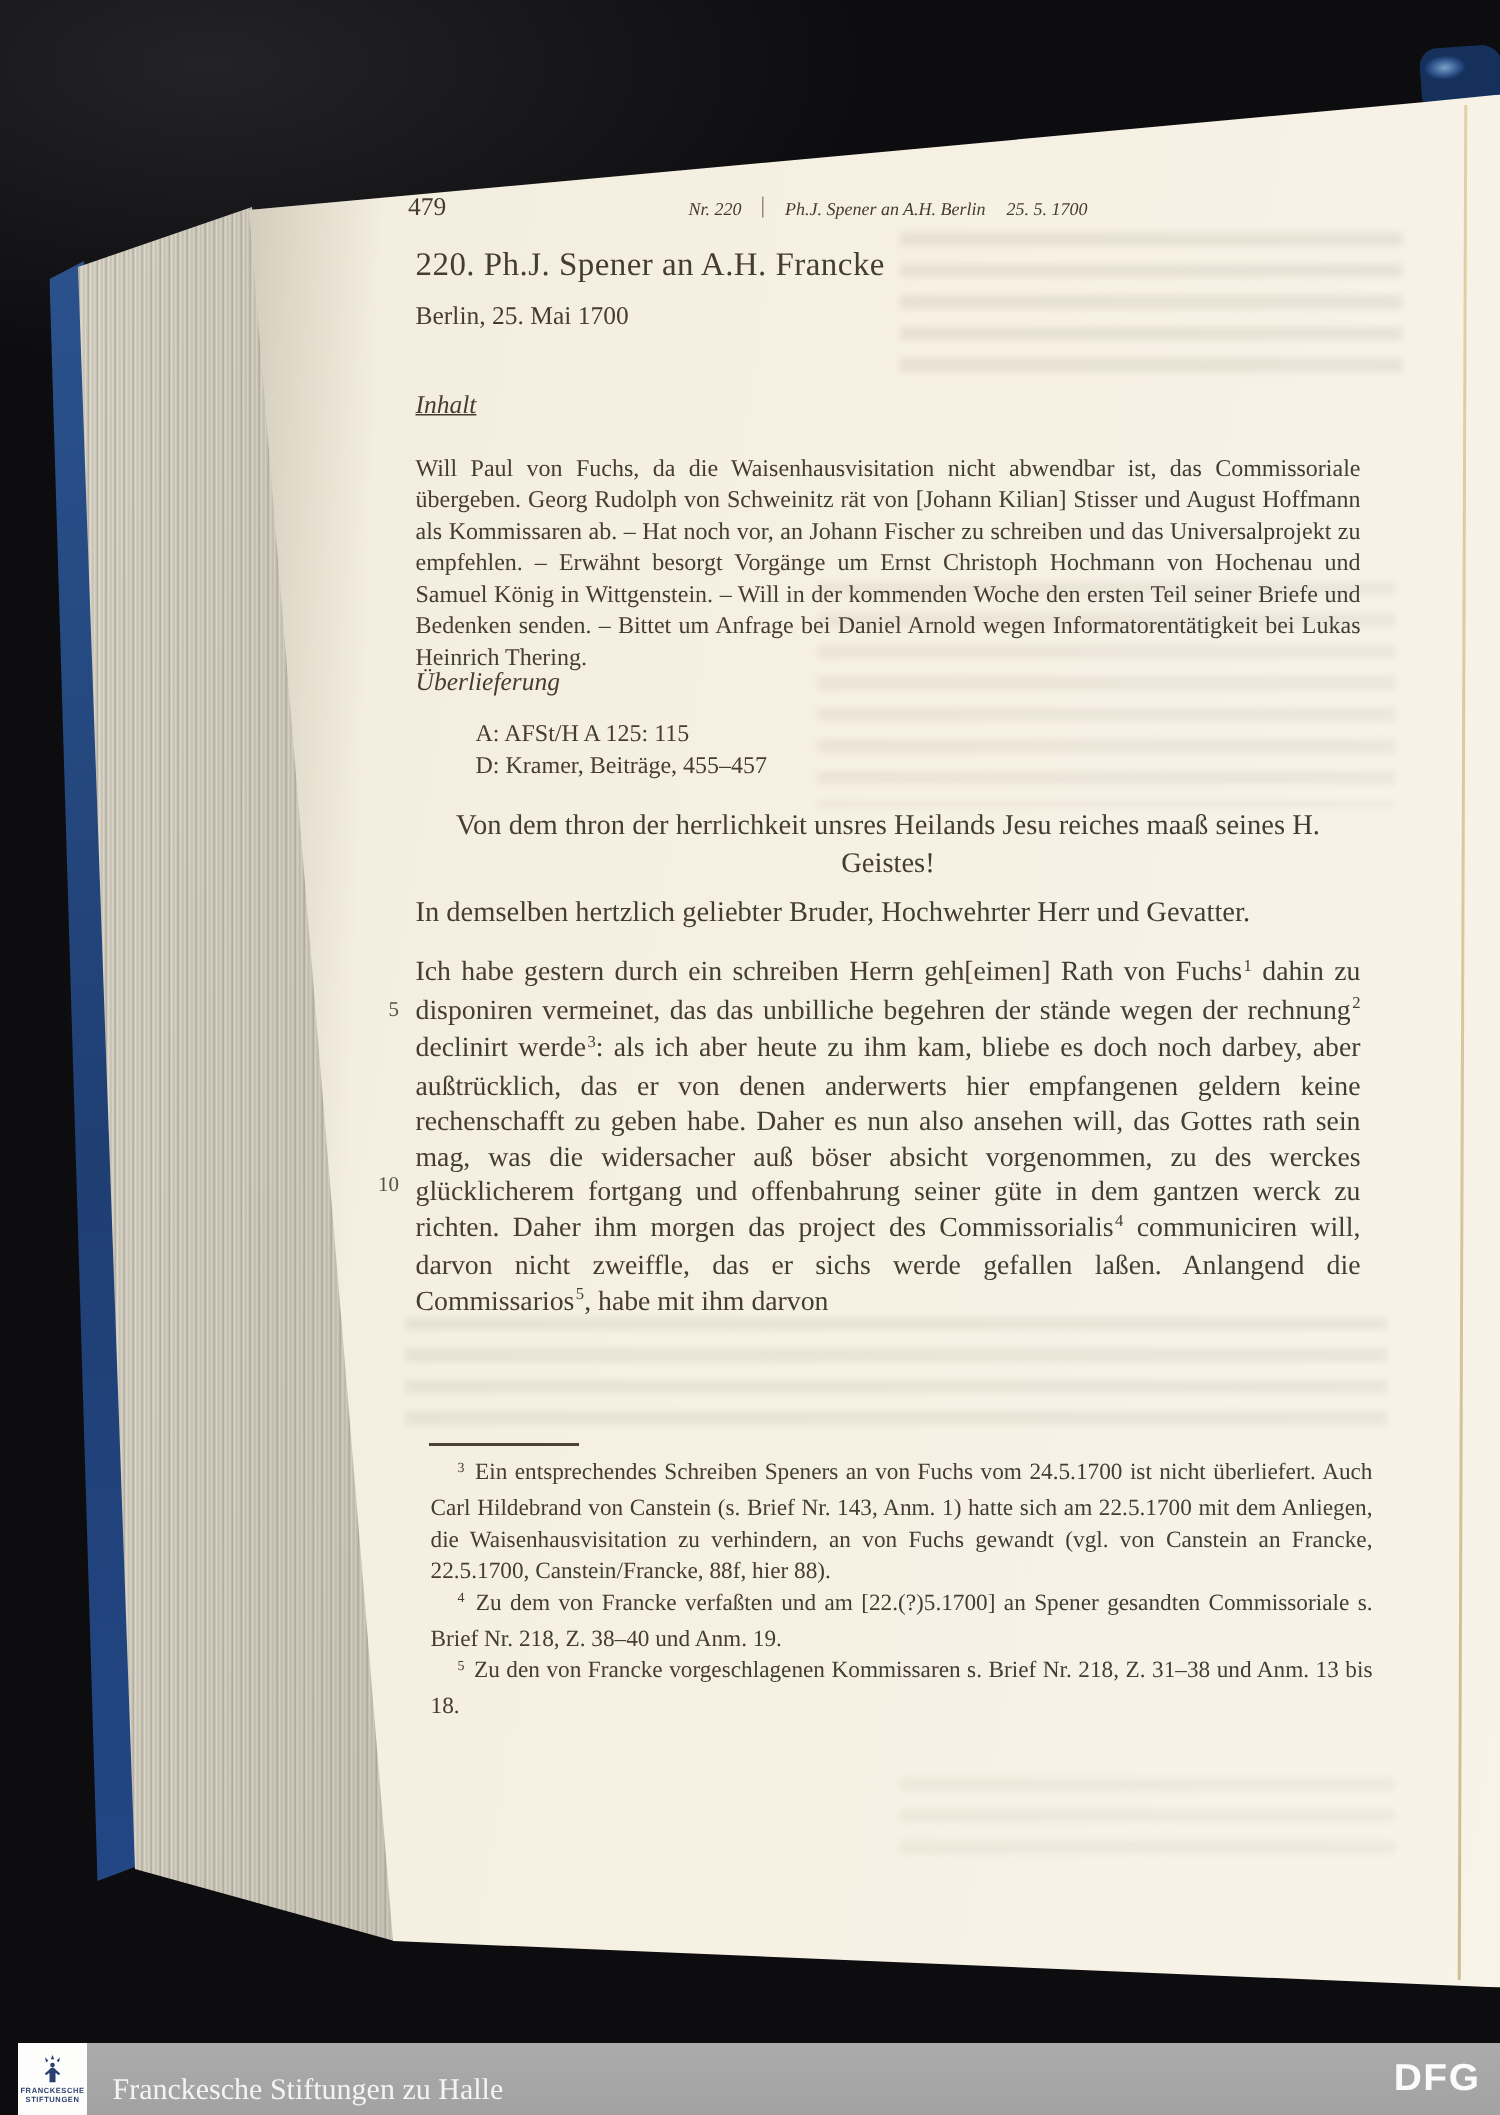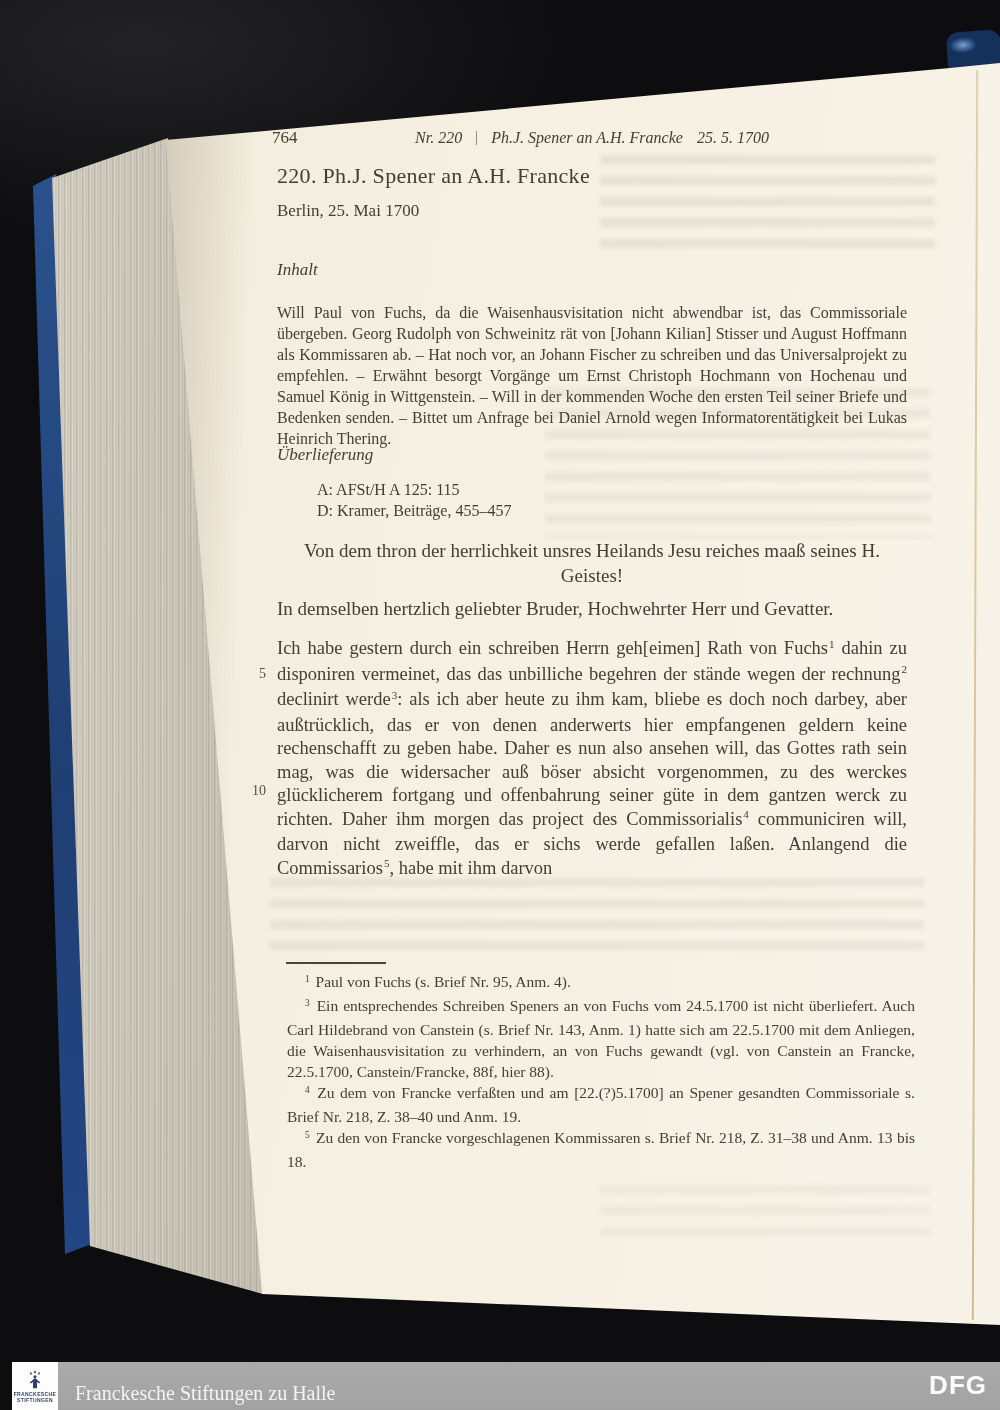--- a/index.html
+++ b/index.html
@@ -44,27 +44,27 @@
   }
   
   .ghost{
     position:absolute;z-index:6;pointer-events:none;filter:blur(2px);
     background:repeating-linear-gradient(180deg, rgba(122,112,94,.11) 0 9px, rgba(122,112,94,0) 9px 21px);
   }
   
   .content{position:absolute;left:0;top:0;width:1000px;height:1410px;z-index:7;color:#443d31;}
   .content > div{position:absolute;}
   .folio{left:272px;top:128px;font-size:17px;}
-  .running-header{left:277px;top:129px;width:630px;text-align:center;font-style:italic;font-size:16px;
+  .running-header{left:277px;top:129px;width:630px;text-align:center;font-style:italic;font-size:12px;
     display:flex;justify-content:center;align-items:baseline;gap:14px;}
   .rh-divider{display:inline-block;width:1px;height:14px;background:rgba(68,61,49,.55);transform:translateY(2px);}
   .letter-heading{left:277px;top:163px;width:630px;font-size:22px;letter-spacing:.3px;}
   .place-date{left:277px;top:201px;width:630px;font-size:17px;}
   .section-label{font-style:italic;font-size:17px;}
-  .inhalt-label{left:277px;top:260px;}
+  .inhalt-label{left:277px;top:260px;text-decoration:underline;}
   .inhalt-text{left:277px;top:302px;width:630px;font-size:16px;line-height:21px;text-align:justify;}
   .ueberlieferung-label{left:277px;top:445px;}
   .source-lines{left:277px;top:479px;width:630px;font-size:16px;line-height:21px;margin-left:40px;}
   .salutation-1{left:277px;top:538px;width:630px;text-align:center;font-size:19px;line-height:25px;}
   .salutation-2{left:277px;top:598px;width:630px;font-size:19px;}
   .letter-body{left:277px;top:637px;width:630px;font-size:18.5px;line-height:23.5px;text-align:justify;}
   .margin-num{font-size:14px;color:#55503f;}
   .ln5{left:248px;top:666px;width:18px;text-align:right;}
   .ln10{left:241px;top:783px;width:25px;text-align:right;}
   .footnote-rule{left:286px;top:962px;width:100px;height:2px;background:#4a4336;}
@@ -99,26 +99,26 @@
   <div class="page"></div>
   <div class="page-shade"></div>
   <div class="gutter-line"></div>
 
   <div class="ghost" style="left:600px;top:155px;width:335px;height:105px;"></div>
   <div class="ghost" style="left:545px;top:388px;width:385px;height:150px;opacity:.8;"></div>
   <div class="ghost" style="left:270px;top:878px;width:655px;height:82px;opacity:.9;"></div>
   <div class="ghost" style="left:600px;top:1185px;width:330px;height:55px;opacity:.6;"></div>
 
   <div class="content">
-    <div class="folio">764</div>
+    <div class="folio">479</div>
 
     <div class="running-header">
       <span>Nr. 220</span>
       <span class="rh-divider"></span>
-      <span>Ph.J. Spener an A.H. Francke</span>
+      <span>Ph.J. Spener an A.H. Berlin</span>
       <span>25. 5. 1700</span>
     </div>
 
     <div class="letter-heading">220. Ph.J. Spener an A.H. Francke</div>
     <div class="place-date">Berlin, 25. Mai 1700</div>
 
     <div class="section-label inhalt-label">Inhalt</div>
     <div class="inhalt-text">Will Paul von Fuchs, da die Waisenhausvisitation nicht abwendbar ist, das Commissoriale übergeben. Georg Rudolph von Schweinitz rät von [Johann Kilian] Stisser und August Hoffmann als Kommissaren ab. – Hat noch vor, an Johann Fischer zu schreiben und das Universalprojekt zu empfehlen. – Erwähnt besorgt Vorgänge um Ernst Christoph Hochmann von Hochenau und Samuel König in Wittgenstein. – Will in der kommenden Woche den ersten Teil seiner Briefe und Bedenken senden. – Bittet um Anfrage bei Daniel Arnold wegen Informatorentätigkeit bei Lukas Heinrich Thering.</div>
 
     <div class="section-label ueberlieferung-label">Überlieferung</div>
@@ -130,21 +130,20 @@
     <div class="salutation-1">Von dem thron der herrlichkeit unsres Heilands Jesu reiches maaß seines H. Geistes!</div>
     <div class="salutation-2">In demselben hertzlich geliebter Bruder, Hochwehrter Herr und Gevatter.</div>
 
     <div class="margin-num ln5">5</div>
     <div class="margin-num ln10">10</div>
 
     <div class="letter-body">Ich habe gestern durch ein schreiben Herrn geh[eimen] Rath von Fuchs<sup class="fnref">1</sup> dahin zu disponiren vermeinet, das das unbilliche begehren der stände wegen der rechnung<sup class="fnref">2</sup> declinirt werde<sup class="fnref">3</sup>: als ich aber heute zu ihm kam, bliebe es doch noch darbey, aber außtrücklich, das er von denen anderwerts hier empfangenen geldern keine rechenschafft zu geben habe. Daher es nun also ansehen will, das Gottes rath sein mag, was die widersacher auß böser absicht vorgenommen, zu des werckes glücklicherem fortgang und offenbahrung seiner güte in dem gantzen werck zu richten. Daher ihm morgen das project des Commissorialis<sup class="fnref">4</sup> communiciren will, darvon nicht zweiffle, das er sichs werde gefallen laßen. Anlangend die Commissarios<sup class="fnref">5</sup>, habe mit ihm darvon</div>
 
     <div class="footnote-rule"></div>
     <div class="footnotes">
-        <div class="footnote"><sup class="fnmark">1</sup> Paul von Fuchs (s. Brief Nr. 95, Anm. 4).</div>
         <div class="footnote"><sup class="fnmark">3</sup> Ein entsprechendes Schreiben Speners an von Fuchs vom 24.5.1700 ist nicht überliefert. Auch Carl Hildebrand von Canstein (s. Brief Nr. 143, Anm. 1) hatte sich am 22.5.1700 mit dem Anliegen, die Waisenhausvisitation zu verhindern, an von Fuchs gewandt (vgl. von Canstein an Francke, 22.5.1700, Canstein/Francke, 88f, hier 88).</div>
         <div class="footnote"><sup class="fnmark">4</sup> Zu dem von Francke verfaßten und am [22.(?)5.1700] an Spener gesandten Commissoriale s. Brief Nr. 218, Z. 38–40 und Anm. 19.</div>
         <div class="footnote"><sup class="fnmark">5</sup> Zu den von Francke vorgeschlagenen Kommissaren s. Brief Nr. 218, Z. 31–38 und Anm. 13 bis 18.</div>
       </div>
   </div>
 
   <div class="footer-bar">
     <span class="footer-title">Franckesche Stiftungen zu Halle</span>
     <span class="dfg">DFG</span>
   </div>

